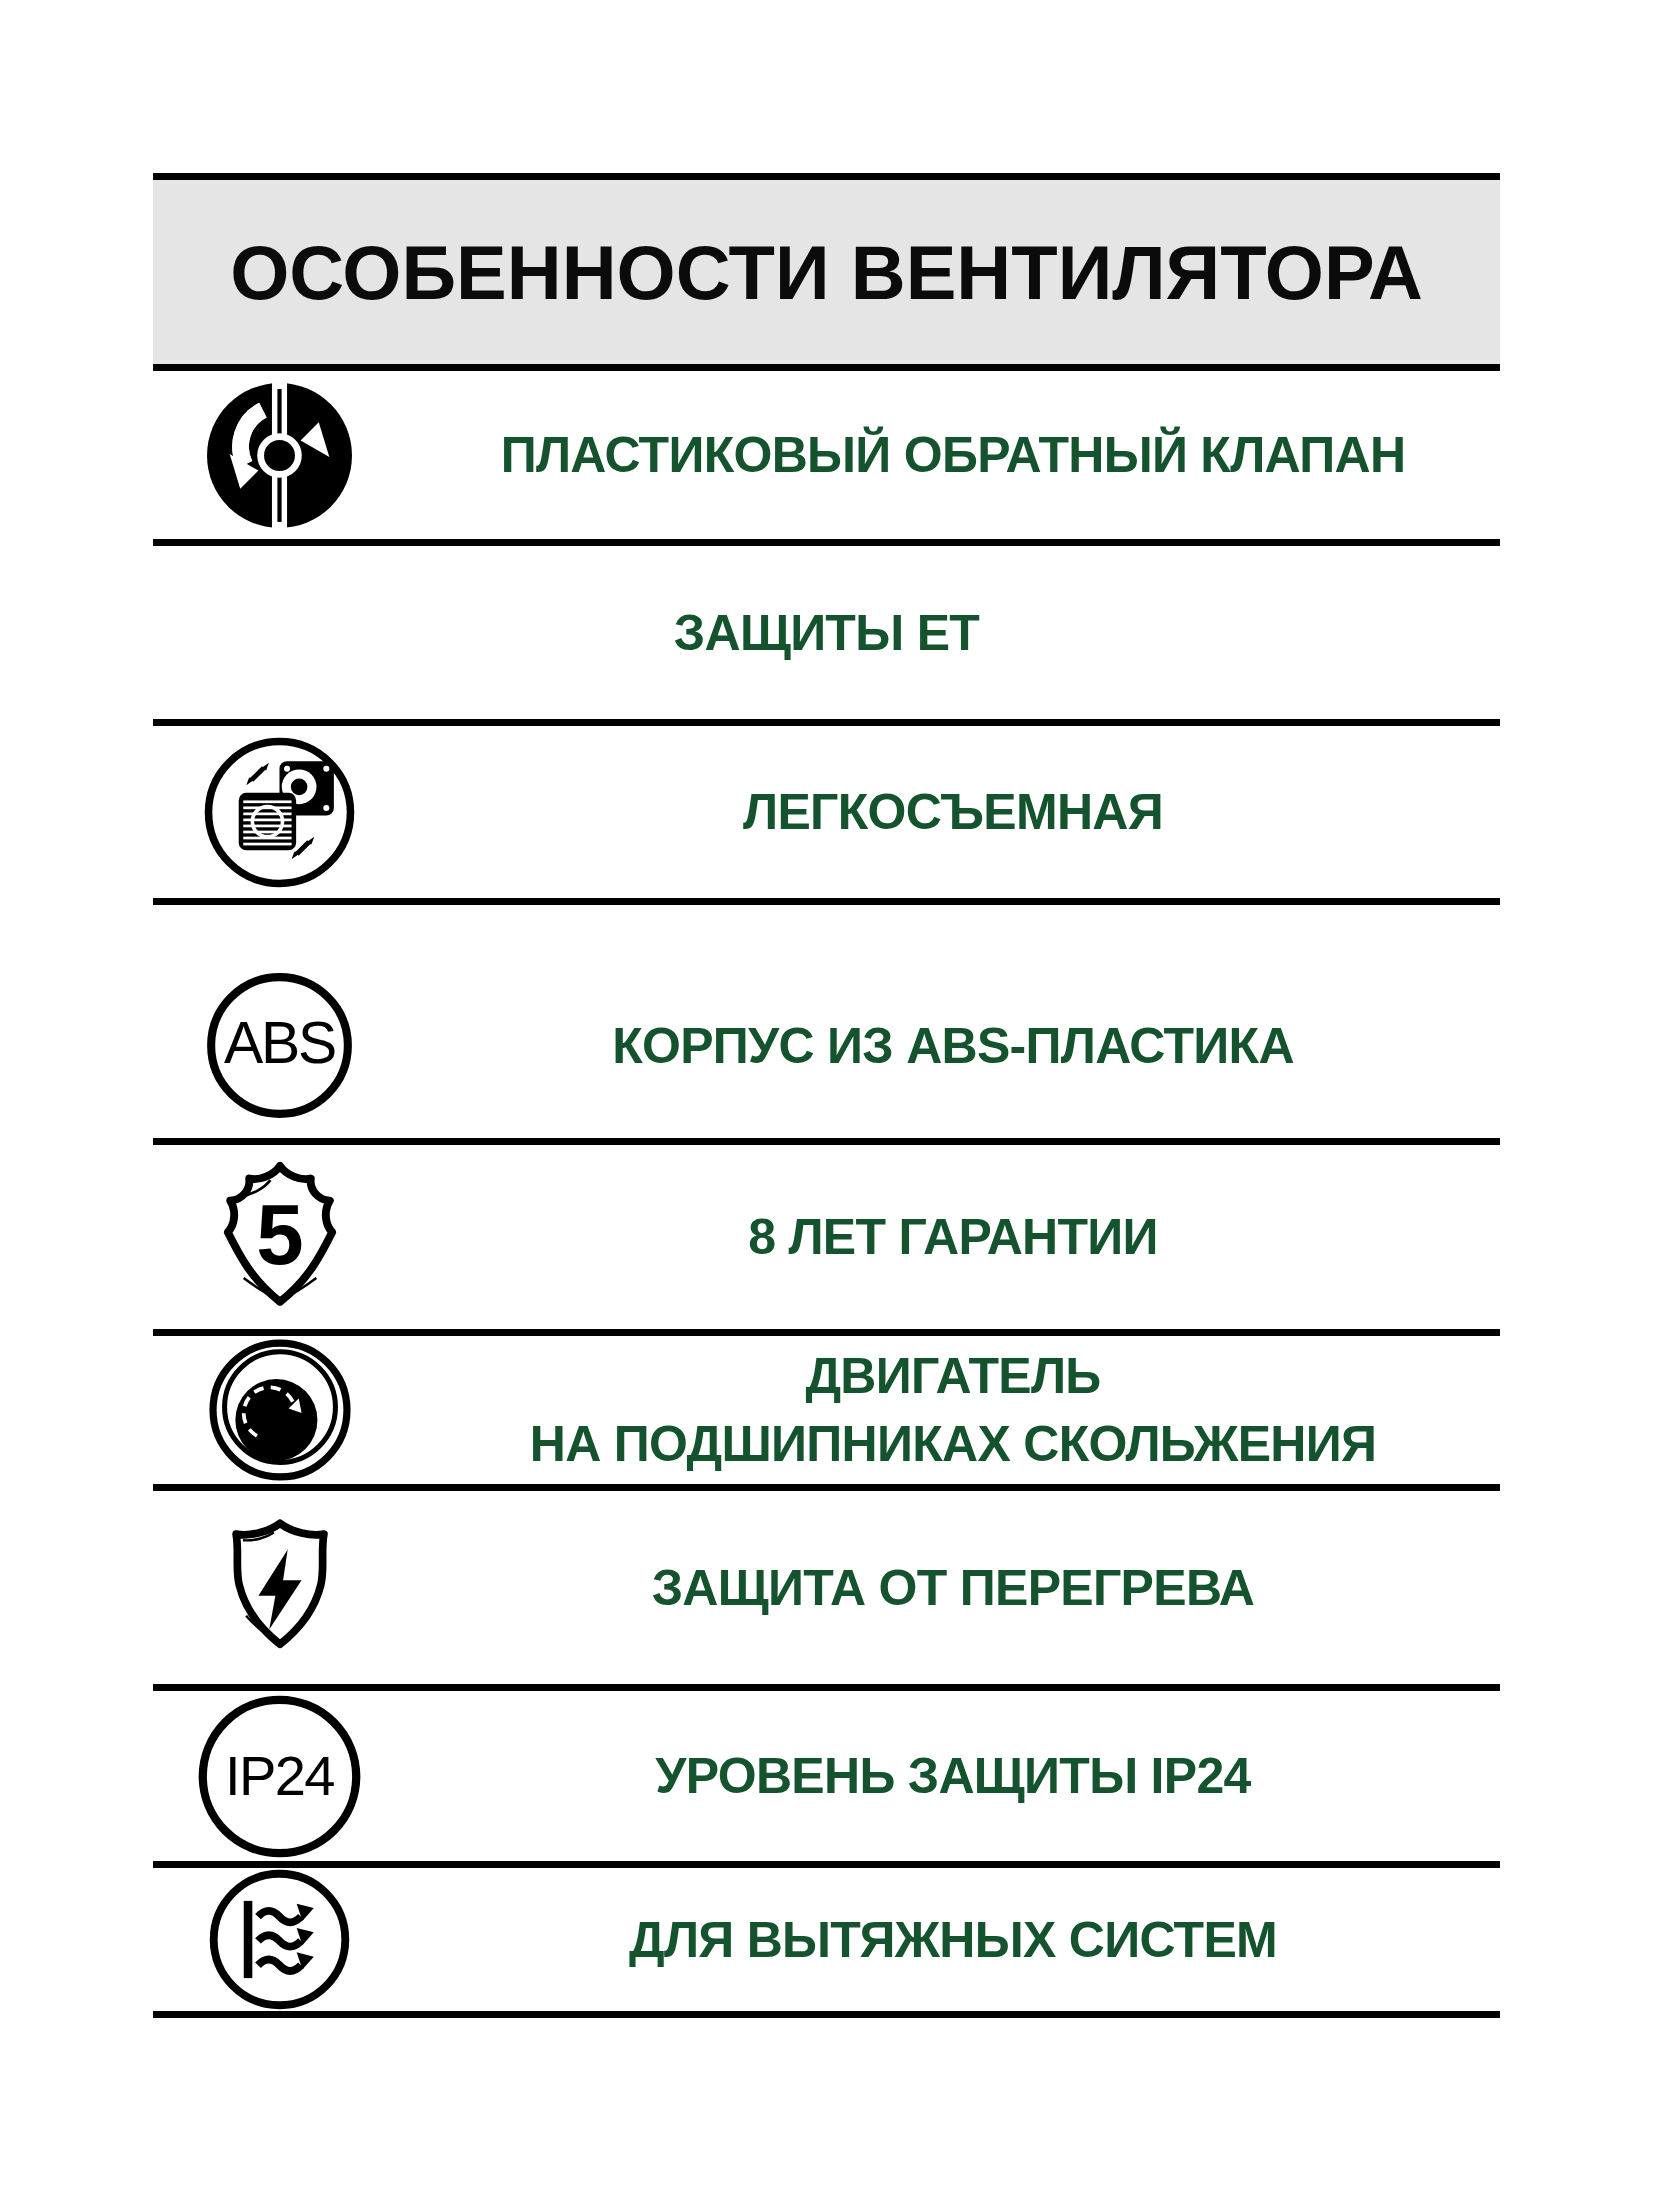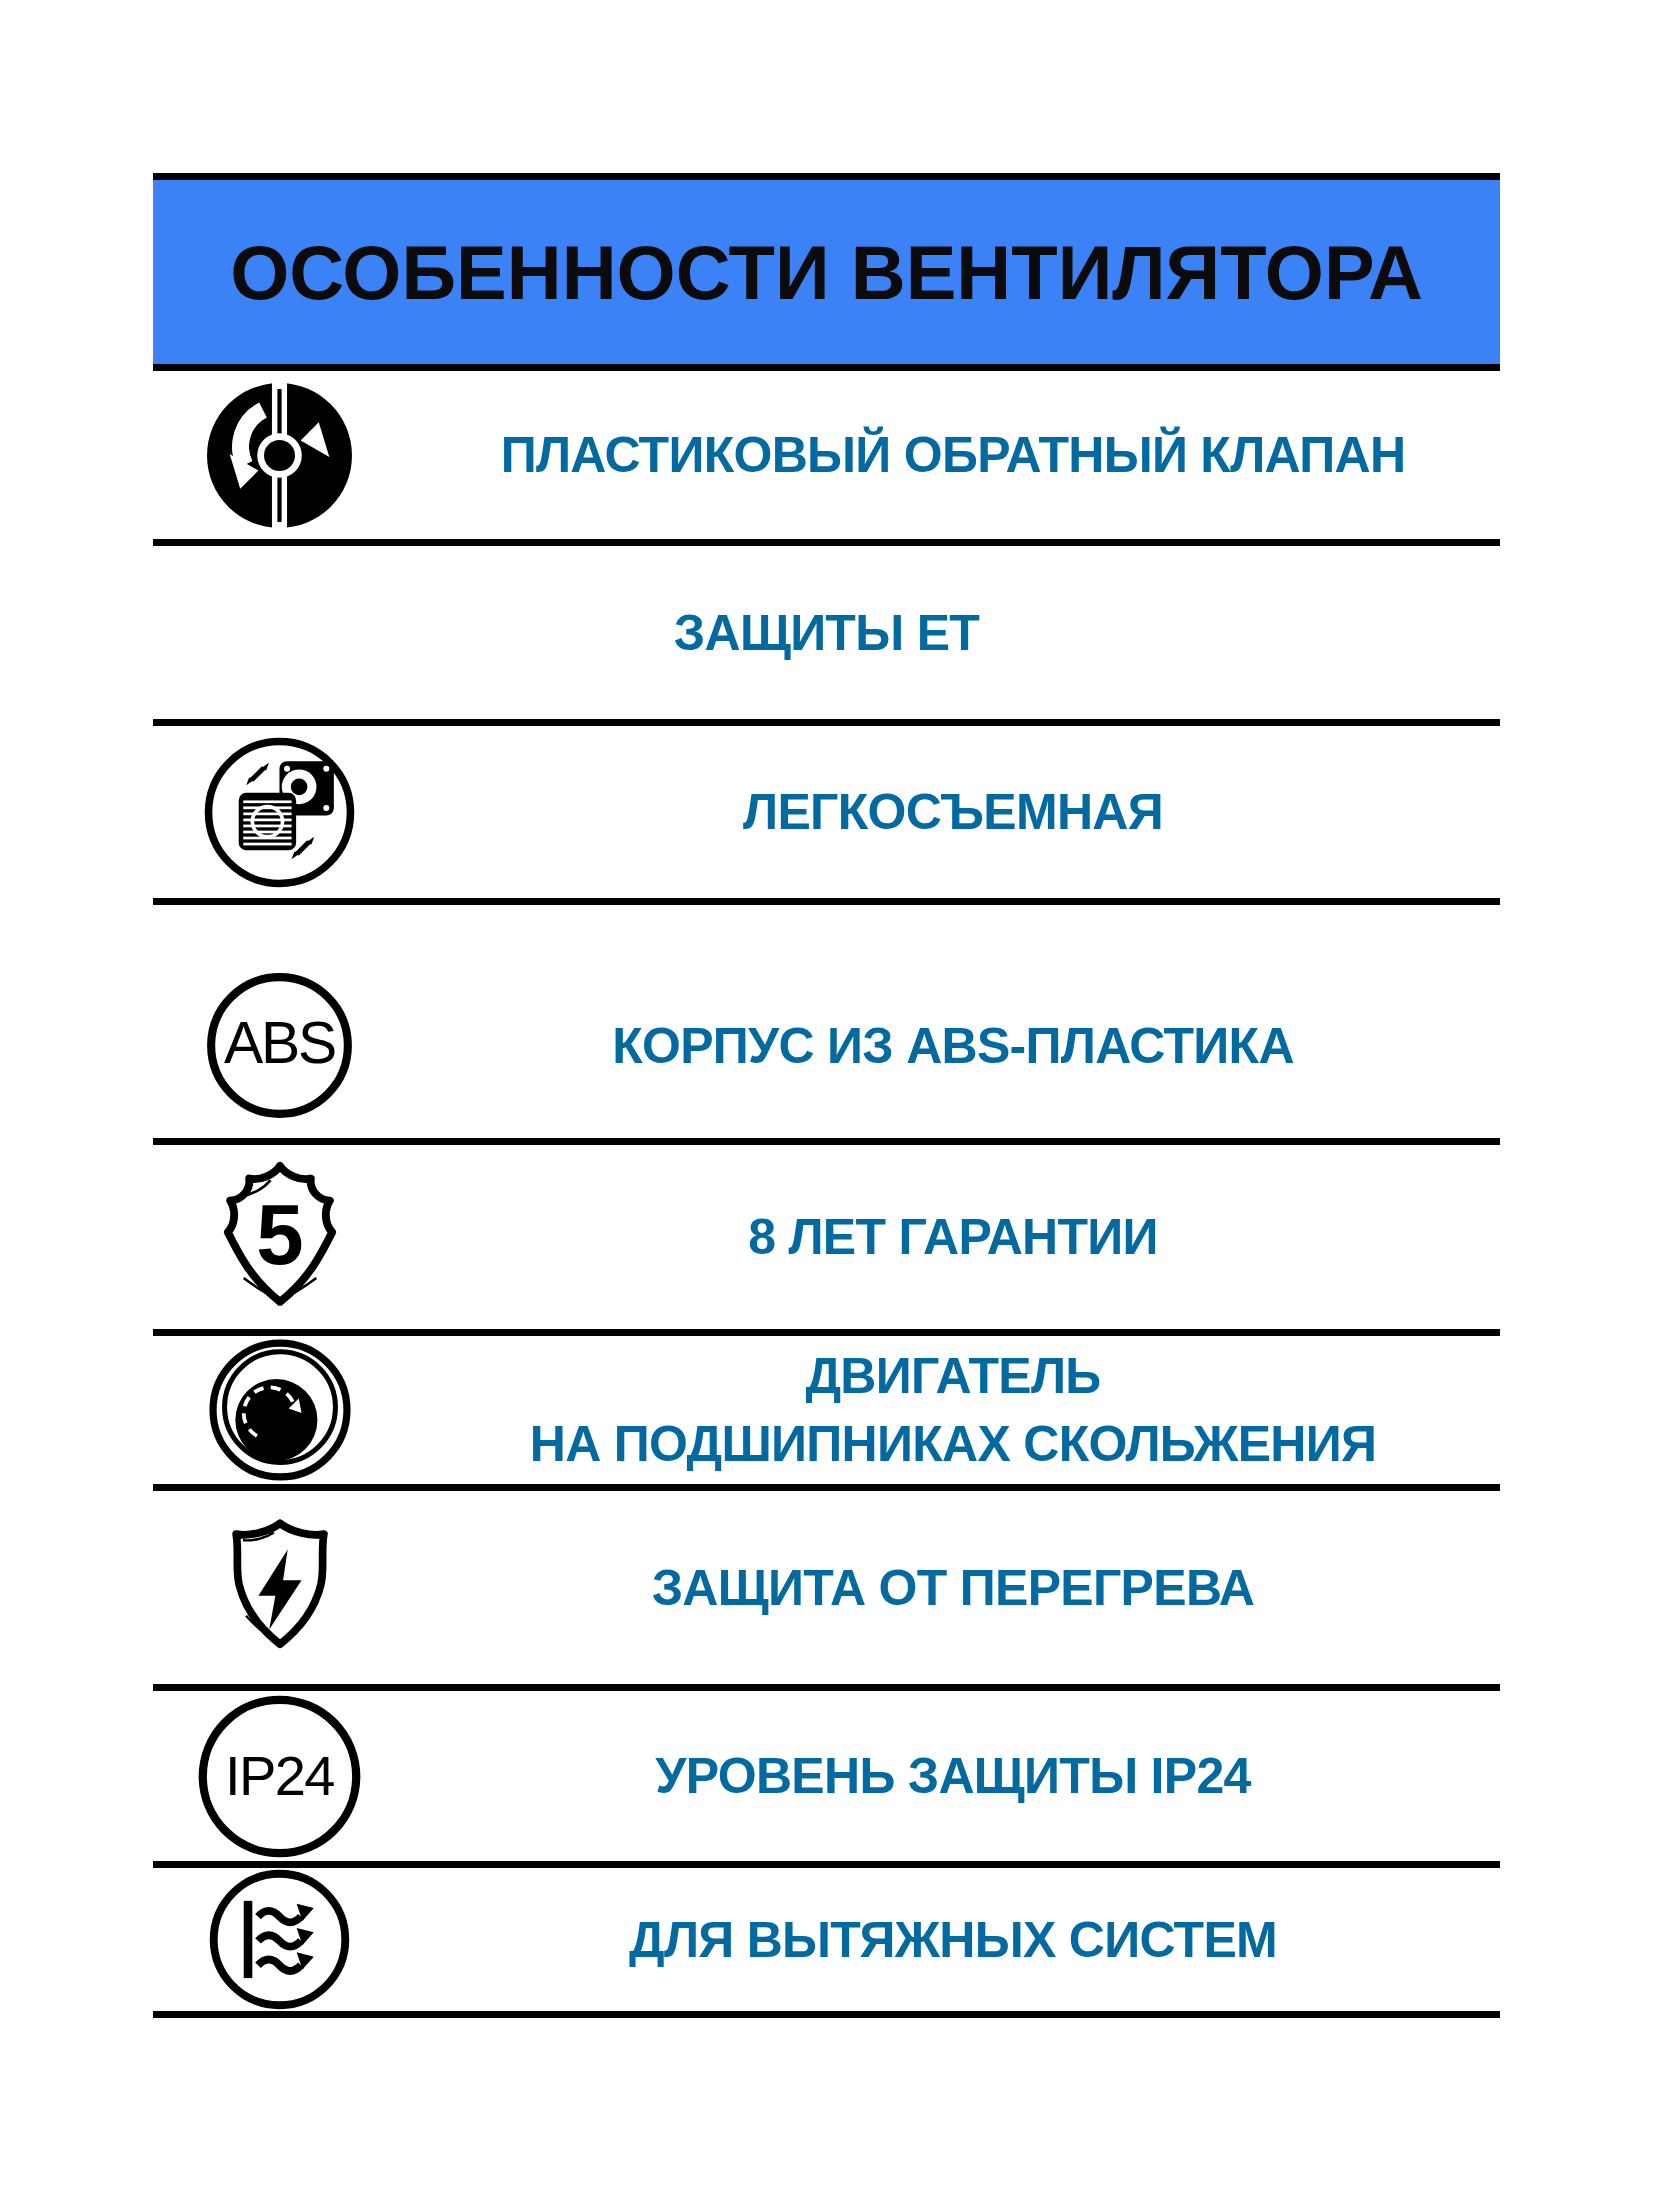--- a/index.html
+++ b/index.html
@@ -51,42 +51,42 @@
   }
   .text-col{
     flex:1 1 auto;
     display:flex;flex-direction:column;
     align-items:center;justify-content:center;
     text-align:center;
   }
   .feature-label{
     font-size:50px;
     font-weight:bold;
-    color:#0369a1;
+    color:#14532d;
     letter-spacing:-0.7px;
     line-height:68px;
     white-space:nowrap;
   }
   svg.icon{display:block;}
   .i205{width:151px;height:151px;}
   .i200{width:147px;height:147px;}
   .i215{width:158px;height:158px;}
   .i210{width:154px;height:154px;}
   .i196{width:144px;height:144px;}
   .i225{width:165px;height:165px;}
   .i195{width:143px;height:143px;}
   svg text{font-family:"Liberation Sans","DejaVu Sans",sans-serif;}
 </style>
 </head>
 <body>
 
 <div class="canvas">
   <div class="frame">
 
-    <div class="header" id="hdr" style="background: #3b82f6;">
+    <div class="header" id="hdr" style="background: #e5e5e5;">
       <div class="header-title" style="color: rgb(11, 11, 11);">ОСОБЕННОСТИ ВЕНТИЛЯТОРА</div>
     </div>
 
     <div class="row">
       <div class="icon-col">
         <svg class="icon i205" viewBox="0 0 100 100">
           <circle cx="50" cy="50" r="48" fill="#000"></circle>
           <rect x="45" y="2" width="10" height="96" fill="#fff"></rect>
           <rect x="48.6" y="6" width="2.8" height="88" fill="#000"></rect>
           <path d="M39 20 A 27 27 0 0 0 27 56" fill="none" stroke="#fff" stroke-width="11"></path>

